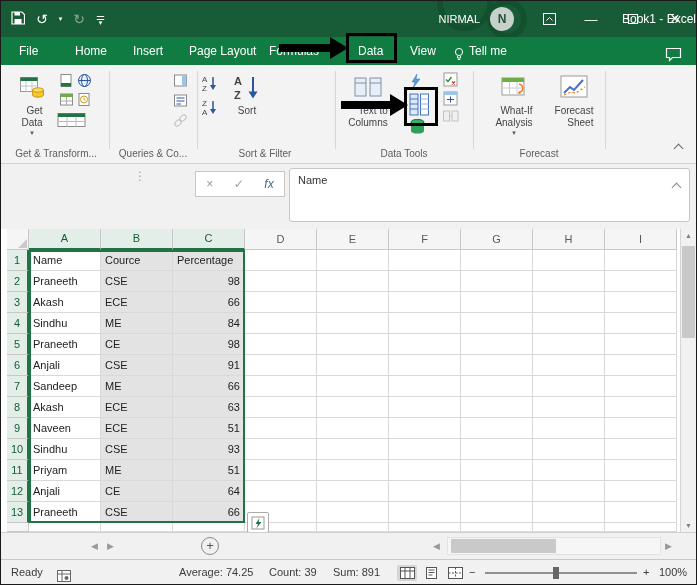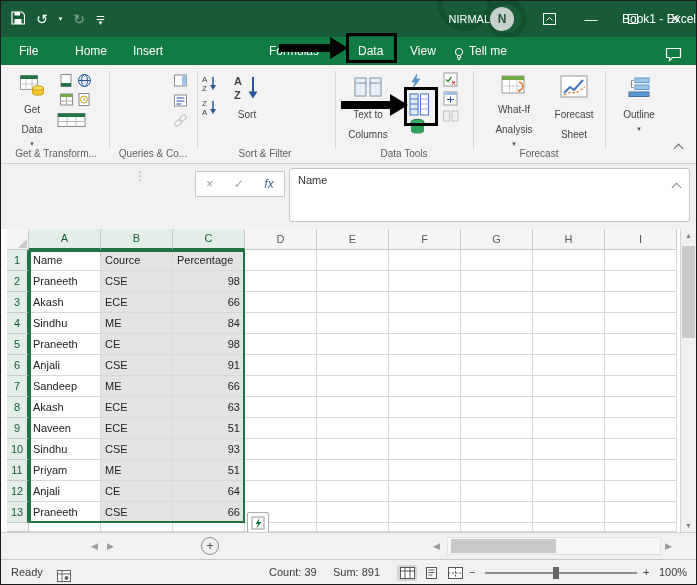--- a/index.html
+++ b/index.html
@@ -8,32 +8,32 @@
 
 .titlebar{position:absolute;left:0;top:0;width:100%;height:36px;background:#185C37;color:#fff}
 .qat{position:absolute;left:10px;top:0;height:36px;display:flex;align-items:center;gap:11px}
 .qat .g{font-size:14px;color:#fff;line-height:1}
 .dim{opacity:.45}
 .tiny{font-size:7px;color:#fff}
 .tb-title{position:absolute;left:0;right:0;top:0;height:36px;line-height:36px;text-align:right;font-size:12px;color:#fff}
 .tb-art{position:absolute;left:428px;top:-8px;width:116px;height:50px;overflow:hidden;opacity:.5;pointer-events:none}
 .tb-art i{position:absolute;border:6px solid #0D4527;border-radius:50%}
 .tb-right{position:absolute;right:0;top:0;height:36px;display:flex;align-items:center}
-.user-name{font-size:11px;color:#fff;}
+.user-name{font-size:11px;color:#fff;margin-right:10px}
 .avatar{width:24px;height:24px;border-radius:50%;background:#C7D1CC;color:#23503B;font-size:12px;font-weight:bold;display:flex;align-items:center;justify-content:center;margin-right:14px}
 .wbtn{width:42px;height:36px;display:flex;align-items:center;justify-content:center;font-size:13px;color:#fff}
 .maxbox{display:inline-block;width:10px;height:10px;border:1px solid #fff}
 
 .tabrow{position:absolute;left:0;top:36px;width:100%;height:28px;background:#107C41}
 .tab{position:absolute;top:0;height:16px;line-height:28px;font-size:12px;color:#fff;white-space:nowrap}
 
 .ribbon{position:absolute;left:0;top:64px;width:100%;height:99px;background:#F3F3F3;border-bottom:1px solid #D2D2D2}
 .bigbtn{position:absolute;display:flex;flex-direction:column;align-items:center;height:78px}
 .bigbtn .icn{height:36px;display:flex;align-items:center;justify-content:center}
-.blabel{font-size:10px;line-height:20px;text-align:center;color:#444;white-space:pre-line}
+.blabel{font-size:10px;line-height:12px;text-align:right;color:#444;white-space:pre-line}
 .dd{font-size:7px;color:#555;line-height:6px;margin-top:1px}
 .sico{position:absolute;display:flex;align-items:center;justify-content:center}
 .gdiv{position:absolute;top:6px;height:78px;width:1px;background:#D6D6D6}
 .glabel{position:absolute;bottom:4px;font-size:10px;color:#605E5C;text-align:center;white-space:nowrap;overflow:hidden}
 .chev{display:inline-block;width:7px;height:7px;border-right:1.6px solid #666;border-bottom:1.6px solid #666;transform:rotate(-135deg)}
 
 .formulabar{position:absolute;left:0;top:163px;width:100%;height:65px;background:#F1F1F1}
 .namebox{position:absolute;left:8px;top:7px;width:120px;height:26px;background:#fff;border:1px solid #C6C6C6;font-size:11px;color:#333;line-height:24px;padding-left:9px}
 .namebox .dd{position:absolute;right:6px;top:9px;font-size:8px;color:#777}
 .fdots{position:absolute;left:133px;top:5px;font-size:12px;color:#ABABAB}
@@ -117,20 +117,21 @@
           <span class="maxbox"></span>
         </span>
       <span class="wbtn" style="font-size:16px">×</span>
     </div>
   </div>
 
   <div class="tabrow">
     <span class="tab" style="left:18px">File</span>
     <span class="tab" style="left:74px">Home</span>
     <span class="tab" style="left:132px">Insert</span>
+    <span class="tab" style="left:188px">Page Layout</span>
     <span class="tab" style="left:268px">Formulas</span>
     <span class="tab" style="left:357px">Data</span>
     <span class="tab" style="left:409px">View</span>
     <span class="tab" style="left:452px;top:7px;height:14px"><svg width="12" height="15" viewBox="0 0 12 15">
           <circle cx="6" cy="5" r="3.6" fill="none" stroke="#fff"></circle>
           <path d="M4.5 9v2h3V9M4.8 12.5h2.4" stroke="#fff" fill="none"></path>
         </svg></span>
     <span class="tab" style="left:468px">Tell me</span>
     <span class="tab" style="left:664px;top:7px;height:14px"><svg width="17" height="15" viewBox="0 0 17 15">
           <path d="M1.5 1.5h14v9h-8l-3 3v-3h-3z" fill="none" stroke="#fff" stroke-width="1.2"></path>
@@ -330,32 +331,20 @@
             <path d="M5 19l6-6 4 3 9-10" stroke="#4472C4" fill="none" stroke-width="2"></path>
             <path d="M5 21l7-3 5 1 9-6" stroke="#ED7D31" fill="none" stroke-width="1.3" stroke-dasharray="2.5 2"></path>
           </svg>
         </span>
       <span class="blabel">Forecast
 Sheet</span>
     </div>
     <div class="glabel" style="left:474px;width:128px">Forecast</div>
     <div class="gdiv" style="left:604px"></div>
 
-    <div class="bigbtn" style="left:612px;top:4px;width:52px">
-      <span class="icn">
-          <svg width="26" height="25">
-            <rect x="9" y="3" width="14" height="4.5" fill="#9DC3E6" stroke="#5B9BD5"></rect>
-            <rect x="9" y="10" width="14" height="4.5" fill="#9DC3E6" stroke="#5B9BD5"></rect>
-            <rect x="3" y="17" width="20" height="4.5" fill="#5B9BD5" stroke="#41719C"></rect>
-            <path d="M5.5 5.5h2M5.5 12.5h2M5.5 5.5v7" stroke="#888" fill="none"></path>
-          </svg>
-        </span>
-      <span class="blabel">Outline</span>
-      <span class="dd">▾</span>
-    </div>
     <span class="sico" style="left:674px;top:80px">
         <span class="chev"></span>
       </span>
   </div>
 
   <div class="formulabar">
     <span class="fdots">⋮</span>
     <div class="fbtns">
       <span class="gray">×</span>
       <span class="gray">✓</span>
@@ -572,20 +561,21 @@
   </div>
 
   <div class="statusbar">
     <span class="sb" style="left:10px">Ready</span>
     <span class="sb" style="left:56px;top:6px"><svg width="14" height="12">
           <rect x="0.5" y="0.5" width="13" height="11" fill="#fff" stroke="#666"></rect>
           <line x1="0.5" y1="4" x2="13.5" y2="4" stroke="#666"></line>
           <line x1="5" y1="0.5" x2="5" y2="11.5" stroke="#666"></line>
           <circle cx="9.5" cy="8" r="2" fill="#666"></circle>
         </svg></span>
+    <span class="sb" style="left:178px">Average: 74.25</span>
     <span class="sb" style="left:268px">Count: 39</span>
     <span class="sb" style="left:332px">Sum: 891</span>
     <span class="vico on" style="left:396px">
         <svg width="15" height="12">
           <rect x="0.5" y="0.5" width="14" height="11" fill="#fff" stroke="#555"></rect>
           <line x1="0.5" y1="4" x2="14.5" y2="4" stroke="#555"></line>
           <line x1="5" y1="0.5" x2="5" y2="11.5" stroke="#555"></line>
           <line x1="10" y1="0.5" x2="10" y2="11.5" stroke="#555"></line>
         </svg>
       </span>

